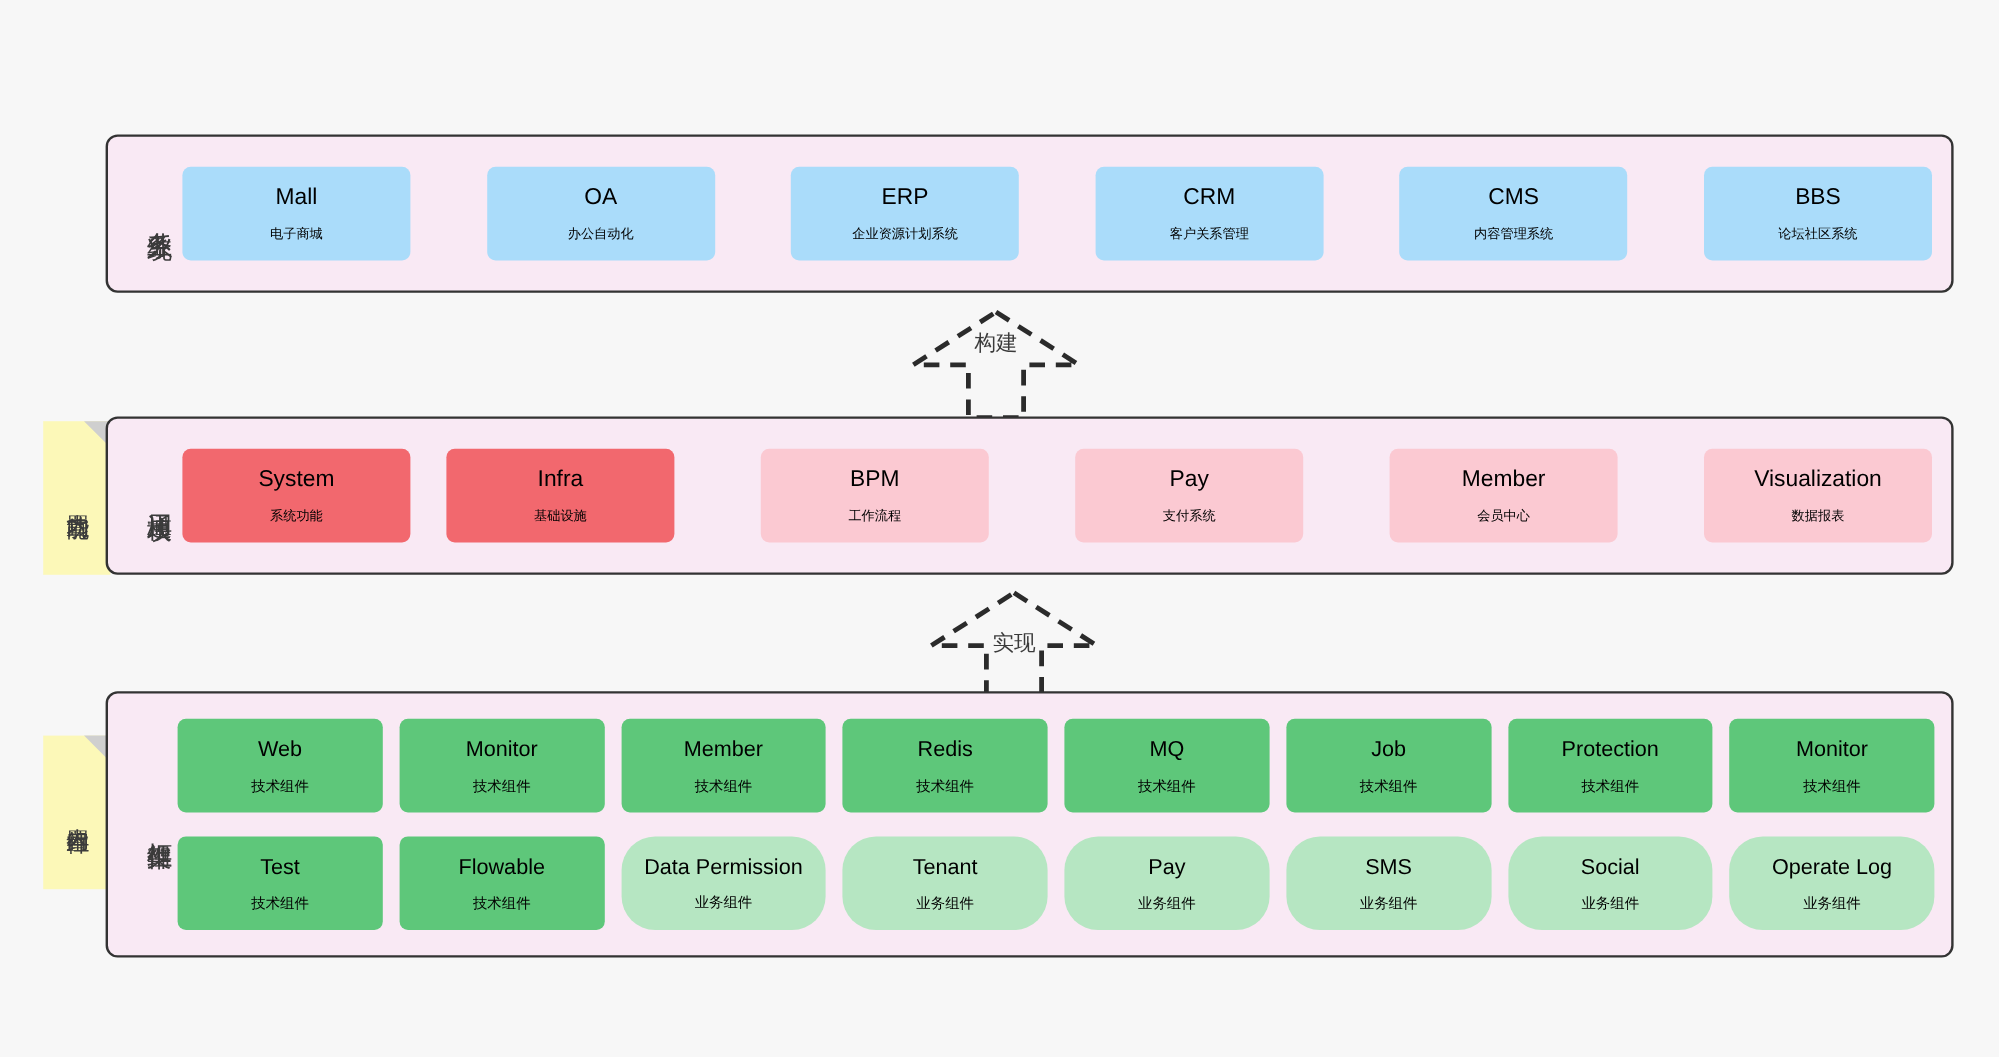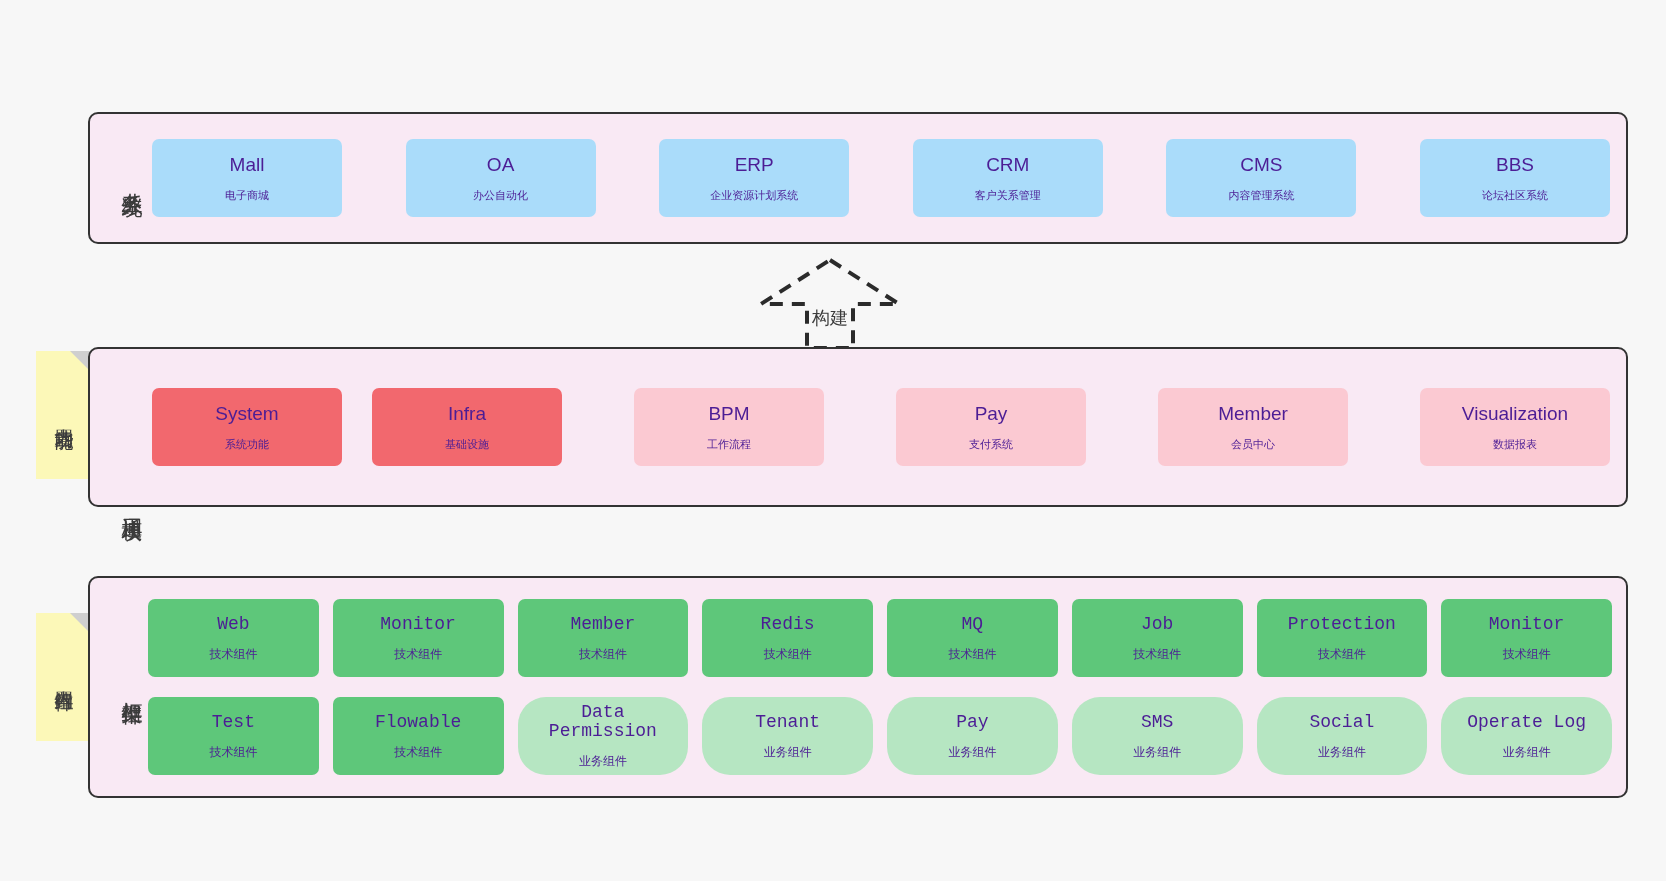--- a/index.html
+++ b/index.html
@@ -47,43 +47,43 @@
 
   
   .cell{
     border-radius:7px;
     display:flex;
     flex-direction:column;
     align-items:center;
     justify-content:center;
     text-align:center;
     box-sizing:border-box;
-    color:#4c1d95;
+    color:#000000;
     line-height:1.18;
     padding:4px 18px;
     gap:13px;
   }
   .cell .t1{font-size:19px;}
   .cell .t2{font-size:11px;}
 
   
   #row1{left:88px;top:112px;width:1540px;height:132px;}
   #row1 .layer-body{justify-content:space-between;padding-right:16px;padding-left:8px;}
   #row1 .cell{width:190px;height:78px;background:#aadcfa;}
 
   
-  #row2{left:88px;top:347px;width:1540px;height:160px;align-items:flex-end;}
+  #row2{left:88px;top:347px;width:1540px;height:132px;}
   #row2 .layer-body{justify-content:space-between;padding-right:16px;padding-left:8px;}
   #row2 .cell{width:190px;height:78px;}
   .c-red{background:#f2686e;}
   .c-pink{background:#fbc9d2;margin-left:42px;}
 
   
   #row3{left:88px;top:576px;width:1540px;height:222px;}
-  #row3 .layer-body{padding-right:14px;padding-left:4px;font-family:Liberation Mono, monospace;}
+  #row3 .layer-body{padding-right:14px;padding-left:4px;}
   .grid{
     flex:1 1 auto;
     display:grid;
     grid-template-columns:repeat(8,1fr);
     grid-auto-rows:78px;
     gap:20px 14px;
   }
   #row3 .cell{height:78px;}
   .c-green{background:#5ec77a;}
   .c-lgreen{background:#b6e6c2;border-radius:28px;}
@@ -125,21 +125,21 @@
   .arrow .albl{
     position:absolute;
     font-size:18px;
     color:#3b3b3b;
     background:transparent;
     left:50%;
     transform:translateX(-50%);
     white-space:nowrap;
   }
   #arrow1{left:757px;top:258px;width:146px;height:92px;}
-  #arrow1 .albl{top:48px;}
+  #arrow1 .albl{top:16px;}
   #arrow2{left:772px;top:492px;width:146px;height:92px;}
   #arrow2 .albl{top:32px;}
 </style>
 </head>
 <body>
 
 <div class="stage">
 
   <div class="layer" id="row1">
     <div class="layer-title">业务系统</div>
@@ -206,20 +206,26 @@
         <span class="t1">Member</span>
         <span class="t2">会员中心</span>
       </div>
       <div class="cell c-pink">
         <span class="t1">Visualization</span>
         <span class="t2">数据报表</span>
       </div>
     </div>
   </div>
 
+  <div class="arrow" id="arrow2">
+    <svg width="146" height="92" viewBox="0 0 146 92">
+      <path d="M73 2 L142 46 L96 46 L96 90 L50 90 L50 46 L4 46 Z" fill="none" stroke="#2b2b2b" stroke-width="4" stroke-dasharray="13,9" stroke-linejoin="miter"></path>
+    </svg>
+    <span class="albl">实现</span>
+  </div>
 
   <div class="note" id="note2">
     <span class="fold"></span>
     <span class="note-txt">内置组件</span>
   </div>
 
   <div class="layer" id="row3">
     <div class="layer-title">框架组件</div>
     <div class="layer-body">
       <div class="grid">

